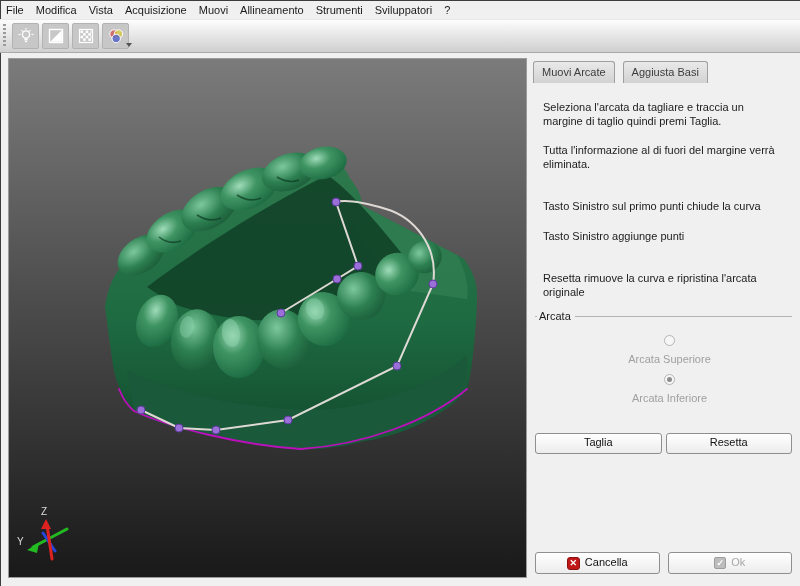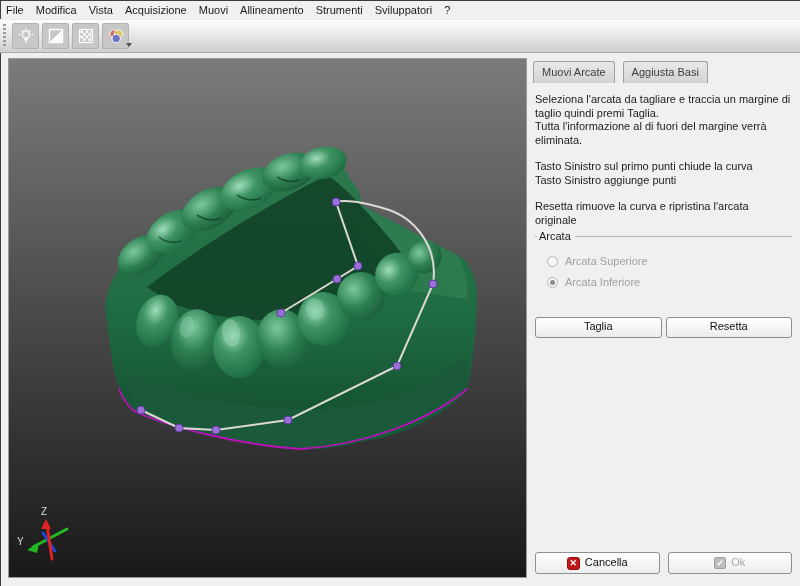--- a/index.html
+++ b/index.html
@@ -47,28 +47,28 @@
     border:1px solid #9f9f9f; border-bottom:none; border-radius:3px 3px 0 0;
     padding:4px 8px 5px 8px; margin-right:8px; white-space:nowrap; cursor:default;
   }
   .tab.active {
     background:#f8f8f8; color:#101010; padding-top:5px; padding-bottom:6px; position:relative; z-index:2;
   }
   .panel-body {
     flex:1; display:flex; flex-direction:column;
     padding:10px 8px 0 2px; font-size:11px; line-height:13.5px; color:#1c1c1c;
   }
-  .para { margin:0; }
+  .para { margin:8px; }
   .gap { height:13px; flex:0 0 auto; }
   fieldset.arcata {
     border:1px solid #b4b4b4; border-width:1px 0 0 0;
     margin:3px 0 0 0; padding:3px 0 4px 12px;
   }
   fieldset.arcata legend { font-size:11px; color:#1c1c1c; padding:0 4px 0 2px; margin-left:-10px; }
-  .radio-row { display:flex; align-items:center; gap:7px; margin:8px 0; color:#a0a0a0; }
+  .radio-row { display:flex; align-items:center; gap:7px; margin:8px 0; color:#a0a0a0;flex-direction:column; }
   .radio {
     width:11px; height:11px; border-radius:50%; border:1px solid #b5b5b5; background:#f6f6f6;
     display:flex; align-items:center; justify-content:center; flex:0 0 auto;
   }
   .radio.checked::after { content:""; width:5px; height:5px; border-radius:50%; background:#8c8c8c; }
   .btn-row { display:flex; gap:4px; margin-top:15px; flex:0 0 auto; }
   .btn {
     flex:1; height:21px; font-size:11px; color:#111;
     background:linear-gradient(#ffffff,#ececec);
     border:1px solid #8f8f8f; border-radius:3px;

